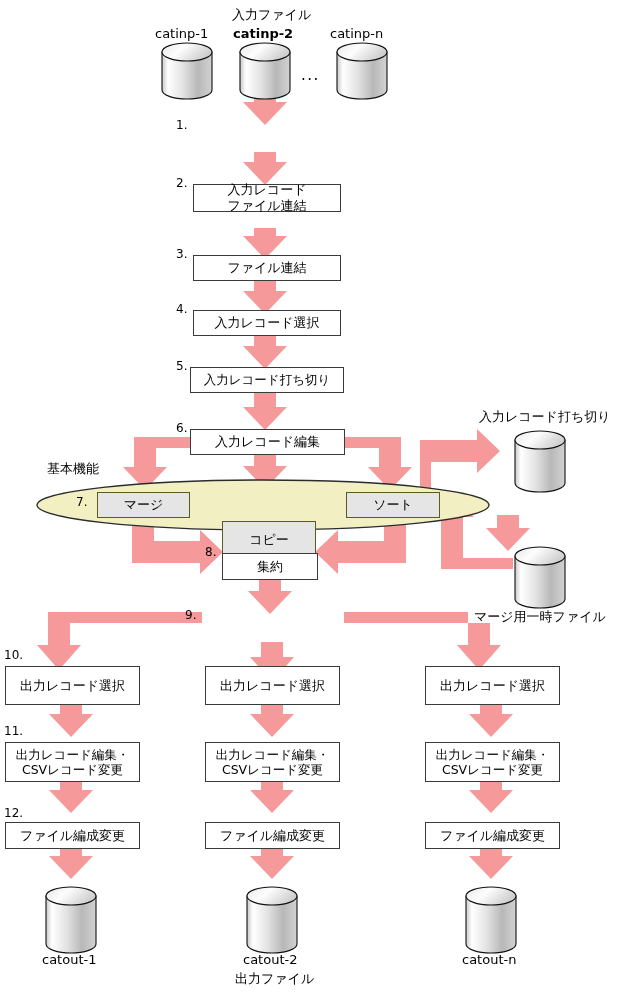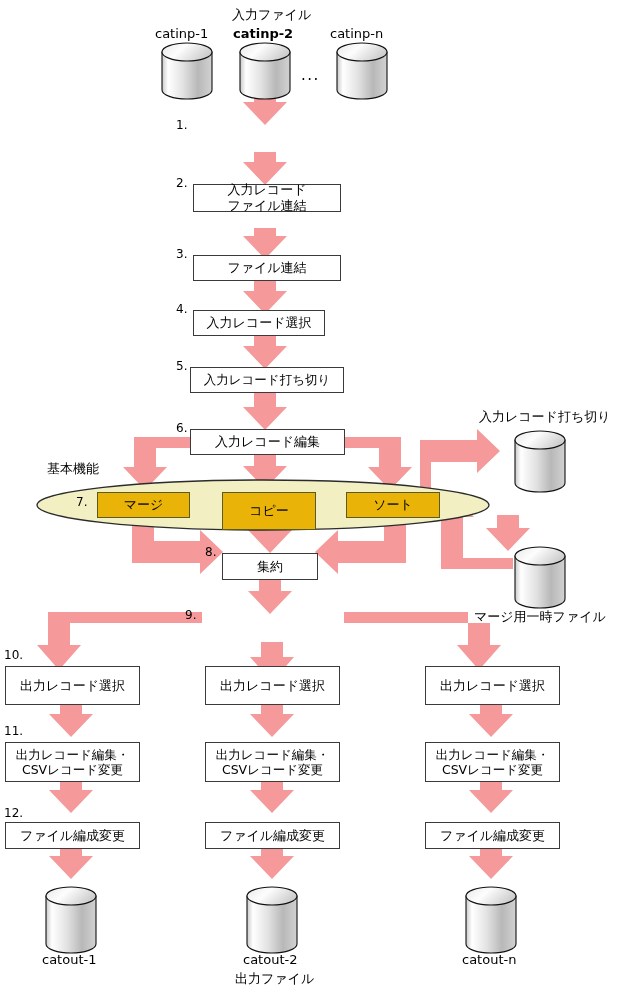--- a/index.html
+++ b/index.html
@@ -52,21 +52,21 @@
     line-height: 1.22;
     letter-spacing: 0px;
   }
   .pbox.two {
     font-size: 12.5px;
   }
   .fnbox {
     position: absolute;
     box-sizing: border-box;
     border: 1.4px solid #5b5b20;
-    background: #eab308;
+    background: #e5e5e5;
     display: flex;
     align-items: center;
     justify-content: center;
     font-size: 13px;
     color: #000000;
   }
   .cap {
     position: absolute;
     font-size: 13px;
     color: #000000;
@@ -203,32 +203,32 @@
   <div class="num" style="left:176px; top:176px;">2.</div>
   <div class="pbox" style="left:193px; top:184px; width:148px; height:28px; flex-direction:column;">
     <span>入力レコード</span>
     <span>ファイル連結</span>
   </div>
 
   <div class="num" style="left:176px; top:247px;">3.</div>
   <div class="pbox" style="left:193px; top:255px; width:148px; height:26px;">ファイル連結</div>
 
   <div class="num" style="left:176px; top:302px;">4.</div>
-  <div class="pbox" style="left:193px; top:310px; width:132px; height:26px;">入力レコード選択</div>
+  <div class="pbox" style="left:193px; top:310px; width:148px; height:26px;">入力レコード選択</div>
 
   <div class="num" style="left:176px; top:359px;">5.</div>
   <div class="pbox" style="left:190px; top:367px; width:154px; height:26px; font-size:12.5px;">入力レコード打ち切り</div>
 
   <div class="num" style="left:176px; top:421px;">6.</div>
   <div class="pbox" style="left:190px; top:429px; width:155px; height:26px;">入力レコード編集</div>
 
   <div class="lbl" style="left:47px; top:461px;">基本機能</div>
   <div class="num" style="left:76px; top:495px;">7.</div>
   <div class="fnbox" style="left:97px; top:492px; width:93px; height:26px;">マージ</div>
-  <div class="fnbox" style="left:222px; top:492px; width:94px; height:38px;">コピー</div>
+  <div class="fnbox" style="left:222px; top:521px; width:94px; height:38px;">コピー</div>
   <div class="fnbox" style="left:346px; top:492px; width:94px; height:26px;">ソート</div>
 
   <div class="cap" style="left:479px; top:408px;">入力レコード打ち切り</div>
   <div class="cap" style="left:474px; top:608px;">マージ用一時ファイル</div>
 
   <div class="num" style="left:205px; top:545px;">8.</div>
   <div class="pbox" style="left:222px; top:553px; width:96px; height:27px;">集約</div>
 
   <div class="num" style="left:185px; top:608px;">9.</div>
 

